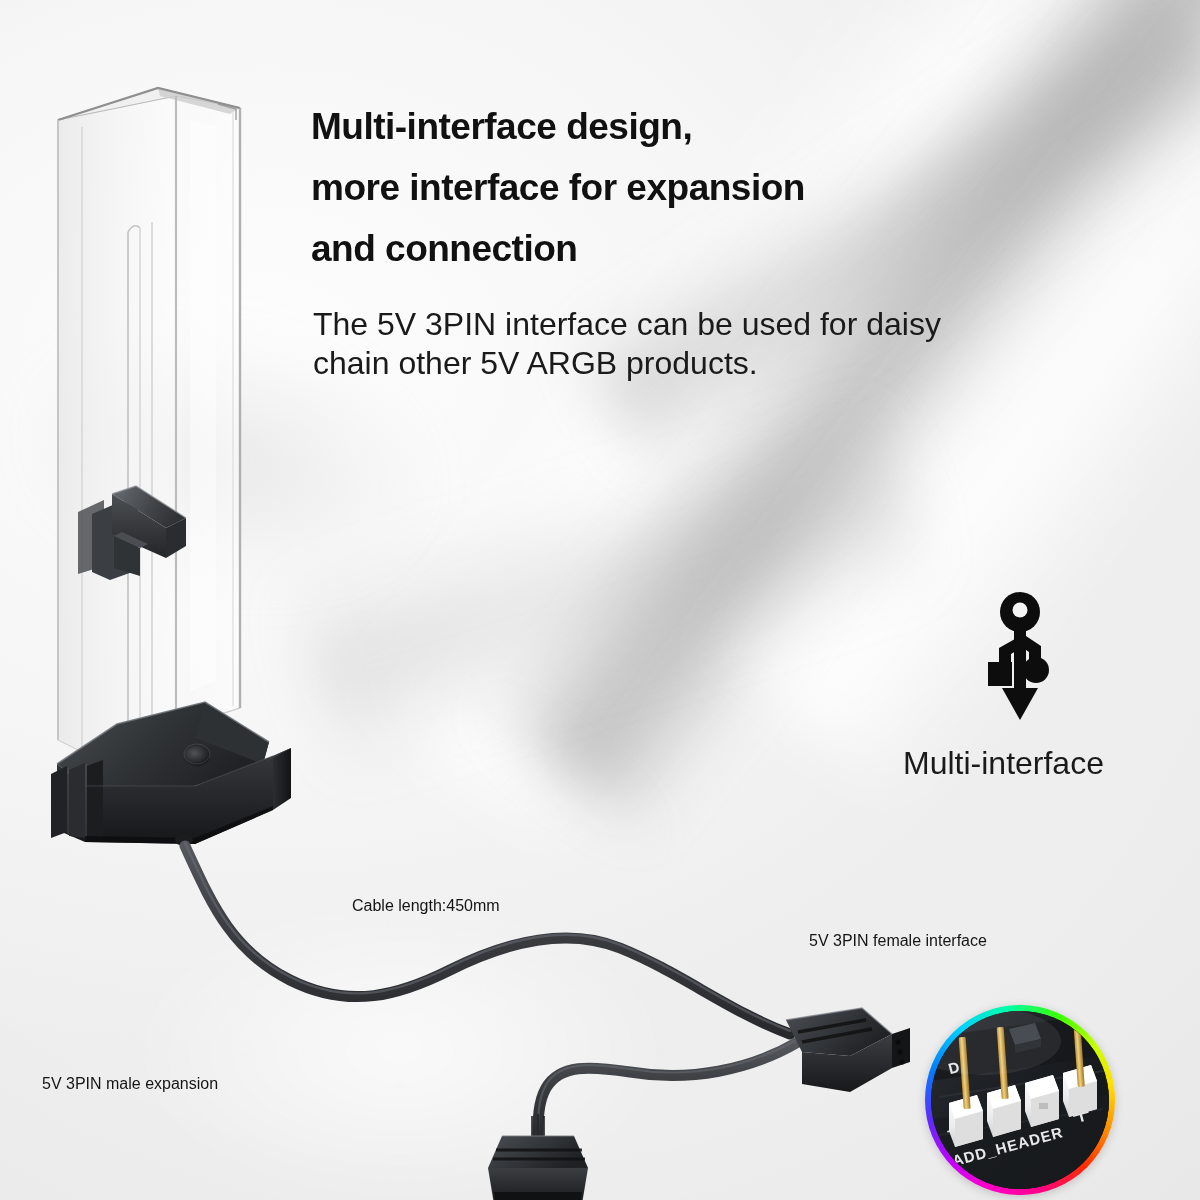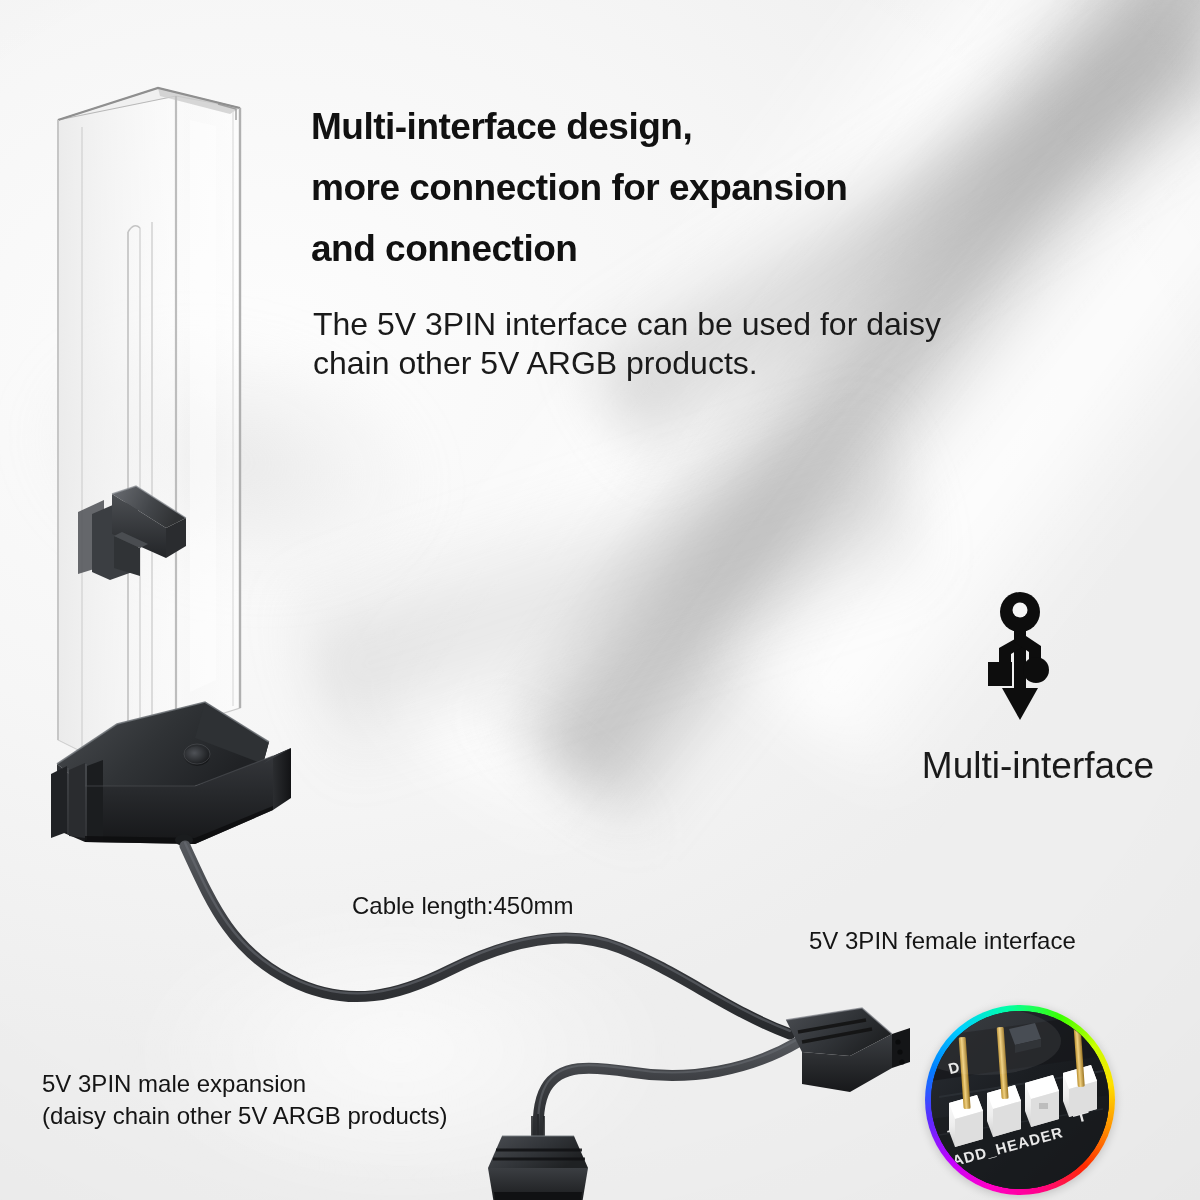--- a/index.html
+++ b/index.html
@@ -73,26 +73,26 @@
   .headline .hl-line{display:block;white-space:nowrap;}
   .subtitle{
     position:absolute;left:313px;top:305px;width:700px;
     font-size:32px;line-height:39px;color:#1a1a1a;font-weight:400;
   }
   .subtitle .sub-line{display:block;}
 
   
   .mi-icon{position:absolute;left:975px;top:592px;width:90px;height:130px;}
   .mi-label{
-    position:absolute;left:903px;top:745px;width:270px;text-align:center;
-    font-size:37px;color:#1a1a1a;
-  }
-
-  
-  .cap{position:absolute;font-size:24px;line-height:32px;color:#151515;}
+    position:absolute;left:903px;top:745px;width:270px;text-align:left;
+    font-size:32px;color:#1a1a1a;
+  }
+
+  
+  .cap{position:absolute;font-size:16px;line-height:32px;color:#151515;}
   .cap .cap-line{display:block;white-space:nowrap;}
   .cap-cable{left:352px;top:890px;}
   .cap-female{left:809px;top:925px;}
   .cap-male{left:42px;top:1068px;}
 
   
   .panel-wrap{position:absolute;left:40px;top:80px;width:260px;height:700px;}
   .panel-wrap svg{display:block;}
 
   
@@ -331,21 +331,21 @@
         <rect x="410" y="386" width="7" height="26" rx="3" fill="#2d2f32"></rect>
         <circle cx="413.5" cy="412" r="4.2" fill="#1a1c1e"></circle>
 
         <polyline points="352,316 424,316" fill="none" stroke="#7a7e84" stroke-width="1.6" opacity=".6"></polyline>
       </g>
     </svg>
   </div>
 
   <div class="headline">
     <span class="hl-line">Multi-interface design,</span>
-    <span class="hl-line">more connection for expansion</span>
+    <span class="hl-line">more interface for expansion</span>
     <span class="hl-line">and connection</span>
   </div>
 
   <div class="subtitle">
     <span class="sub-line">The 5V 3PIN interface can be used for daisy</span>
     <span class="sub-line">chain other 5V ARGB products.</span>
   </div>
 
   <div class="mi-icon">
     <svg width="90" height="130" viewBox="0 0 90 130">
@@ -369,21 +369,20 @@
   <div class="cap cap-cable">
     <span class="cap-line">Cable length:450mm</span>
   </div>
 
   <div class="cap cap-female">
     <span class="cap-line">5V 3PIN female interface</span>
   </div>
 
   <div class="cap cap-male">
     <span class="cap-line">5V 3PIN male expansion</span>
-    <span class="cap-line">(daisy chain other 5V ARGB products)</span>
   </div>
 
   <div class="mb-inset">
     <div class="mb-disc">
       <svg width="178" height="178" viewBox="0 0 178 178">
         <defs>
           <linearGradient id="pcbG" x1="0" y1="0" x2="1" y2="1">
             <stop offset="0%" stop-color="#2b2f35"></stop>
             <stop offset="45%" stop-color="#1b1e22"></stop>
             <stop offset="100%" stop-color="#101214"></stop>

